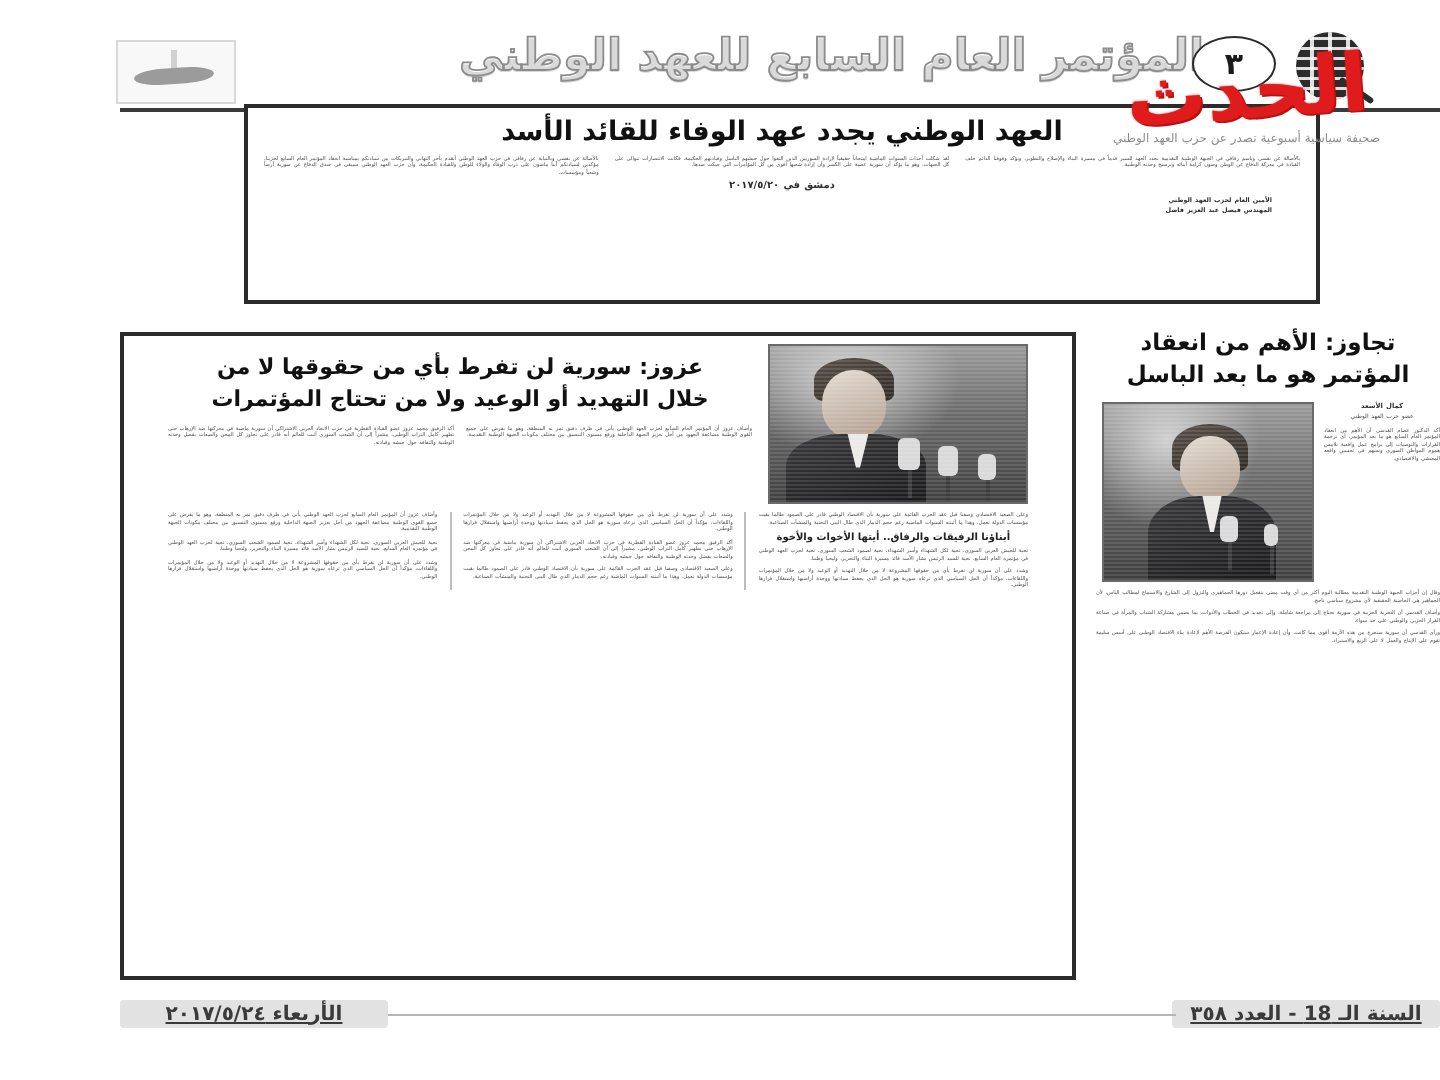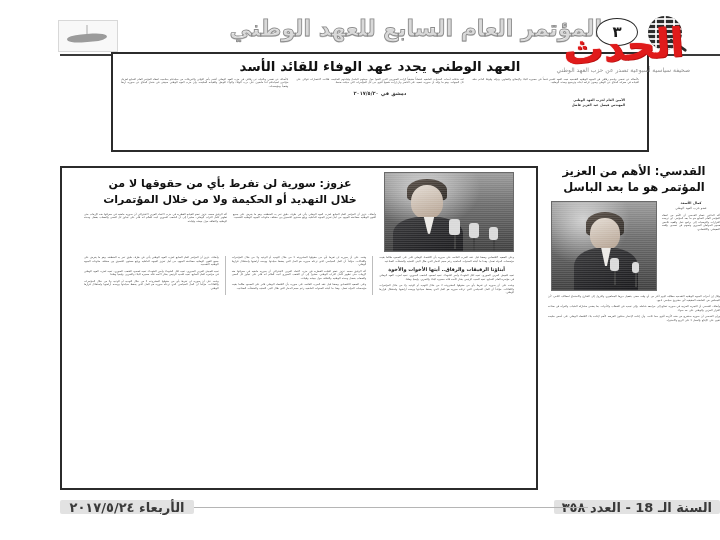--- a/index.html
+++ b/index.html
@@ -87,21 +87,21 @@
     direction:rtl;
   }
   .brand-sub{
     position:absolute;right:30px;top:66px;
     font-size:6px;color:#8d8d8d;letter-spacing:.3px;white-space:nowrap;
     z-index:40;
   }
 
   
   .topbox{
-    position:absolute;left:111px;top:52px;width:538px;height:100px;
+    position:absolute;left:122px;top:52px;width:538px;height:100px;
     border:2px solid #2b2b2b;background:#ffffff;box-sizing:border-box;
     padding:4px 8px 4px 8px;
   }
   .topbox h1{
     margin:0;text-align:center;font-size:13.5px;font-weight:bold;color:#111;
     letter-spacing:.4px;line-height:1.25;
   }
   .topbox .cols{
     display:flex;flex-direction:row;gap:8px;margin-top:3px;
   }
@@ -181,22 +181,22 @@
   .colwrap > div{flex:1;}
   .vsep{width:1px;background:#bdbdbd;flex:0 0 1px !important;}
 
   
   .footer{
     position:absolute;left:60px;top:500px;width:660px;height:20px;
   }
   .foot-pill{
     position:absolute;top:0;height:14px;background:#e2e2e2;border-radius:2px;
     display:flex;align-items:center;justify-content:center;
-    font-size:13px;color:#3a3a3a;font-weight:bold;letter-spacing:.2px;
-    padding:0 8px;white-space:nowrap;
+    font-size:10px;color:#3a3a3a;font-weight:bold;letter-spacing:.2px;
+    padding:0 8px;white-space:nowrap;text-decoration:underline;
   }
   .foot-date{left:0;min-width:118px;}
   .foot-issue{right:0;min-width:118px;}
   .foot-line{
     position:absolute;left:132px;right:132px;top:7px;height:1px;background:#b5b5b5;
   }
 </style>
 </head>
 <body>
 
@@ -247,21 +247,21 @@
     <div style="margin-top:1px;text-align:right;padding-right:14px;">
       <div class="mt b" style="font-size:3.2px;line-height:4.4px;">الأمين العام لحزب العهد الوطني</div>
       <div class="mt b" style="font-size:3.2px;line-height:4.4px;">المهندس فيصل عبد العزيز فاضل</div>
     </div>
   </div>
 
   <div class="main">
 
     <div class="leftblock">
       <div class="rightcol-head">
-        <div>القدسي: الأهم من العزيز</div>
+        <div>تجاوز: الأهم من انعقاد</div>
         <div>المؤتمر هو ما بعد الباسل</div>
       </div>
 
       <div style="display:flex;gap:5px;align-items:flex-start;">
         <div style="flex:0 0 58px;">
           <div class="mt b" style="font-size:3.4px;line-height:4.6px;text-align:center;">كمال الأسعد</div>
           <div class="mt" style="font-size:3px;line-height:4px;text-align:center;">عضو حزب العهد الوطني</div>
           <div class="mt" style="margin-top:4px;">أكد الدكتور عصام القدسي أن الأهم من انعقاد المؤتمر العام السابع هو ما بعد المؤتمر، أي ترجمة القرارات والتوصيات إلى برامج عمل واقعية تلامس هموم المواطن السوري وتسهم في تحسين واقعه المعيشي والاقتصادي.</div>
         </div>
         <div class="photo" style="flex:0 0 104px;height:88px;">
@@ -304,21 +304,21 @@
             </div>
           <div class="mic" style="left:104px;top:54px;width:9px;height:13px;">
               <div class="stick"></div>
             </div>
           <div class="grain"></div>
         </div>
 
         <div style="flex:1;padding-top:4px;">
           <div class="midhead">
             <div>عزوز: سورية لن تفرط بأي من حقوقها لا من</div>
-            <div>خلال التهديد أو الحكيمة ولا من خلال المؤتمرات</div>
+            <div>خلال التهديد أو الوعيد ولا من تحتاج المؤتمرات</div>
           </div>
           <div style="display:flex;gap:6px;margin-top:5px;">
             <div class="mt" style="flex:1;">وأضاف عزوز أن المؤتمر العام السابع لحزب العهد الوطني يأتي في ظرف دقيق تمر به المنطقة، وهو ما يفرض على جميع القوى الوطنية مضاعفة الجهود من أجل تعزيز الجبهة الداخلية ورفع مستوى التنسيق بين مختلف مكونات الجبهة الوطنية التقدمية.</div>
             <div class="mt" style="flex:1;">أكد الرفيق محمد عزوز عضو القيادة القطرية في حزب الاتحاد العربي الاشتراكي أن سورية ماضية في معركتها ضد الإرهاب حتى تطهير كامل التراب الوطني، مشيراً إلى أن الشعب السوري أثبت للعالم أنه قادر على تجاوز كل المحن والصعاب بفضل وحدته الوطنية والتفافه حول جيشه وقيادته.</div>
           </div>
         </div>
       </div>
 
       <div class="colwrap" style="margin-top:4px;">
         <div>

